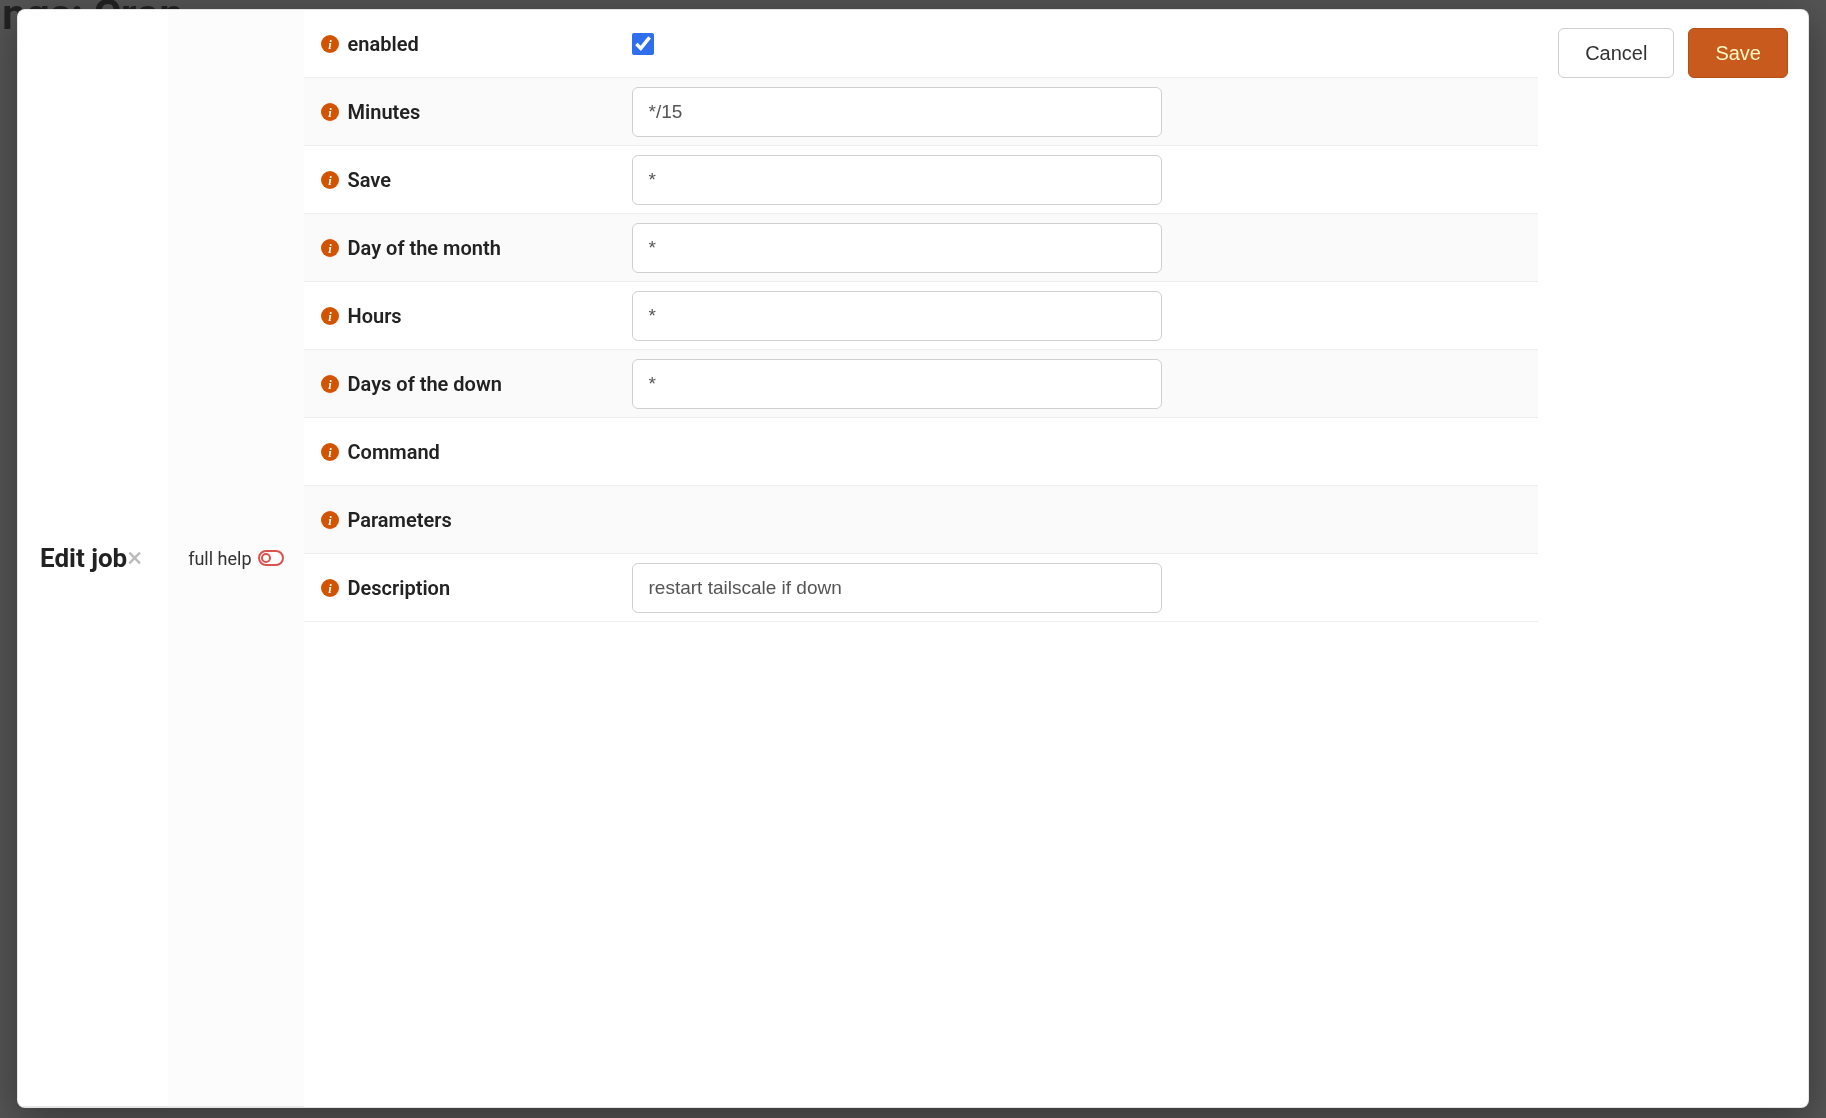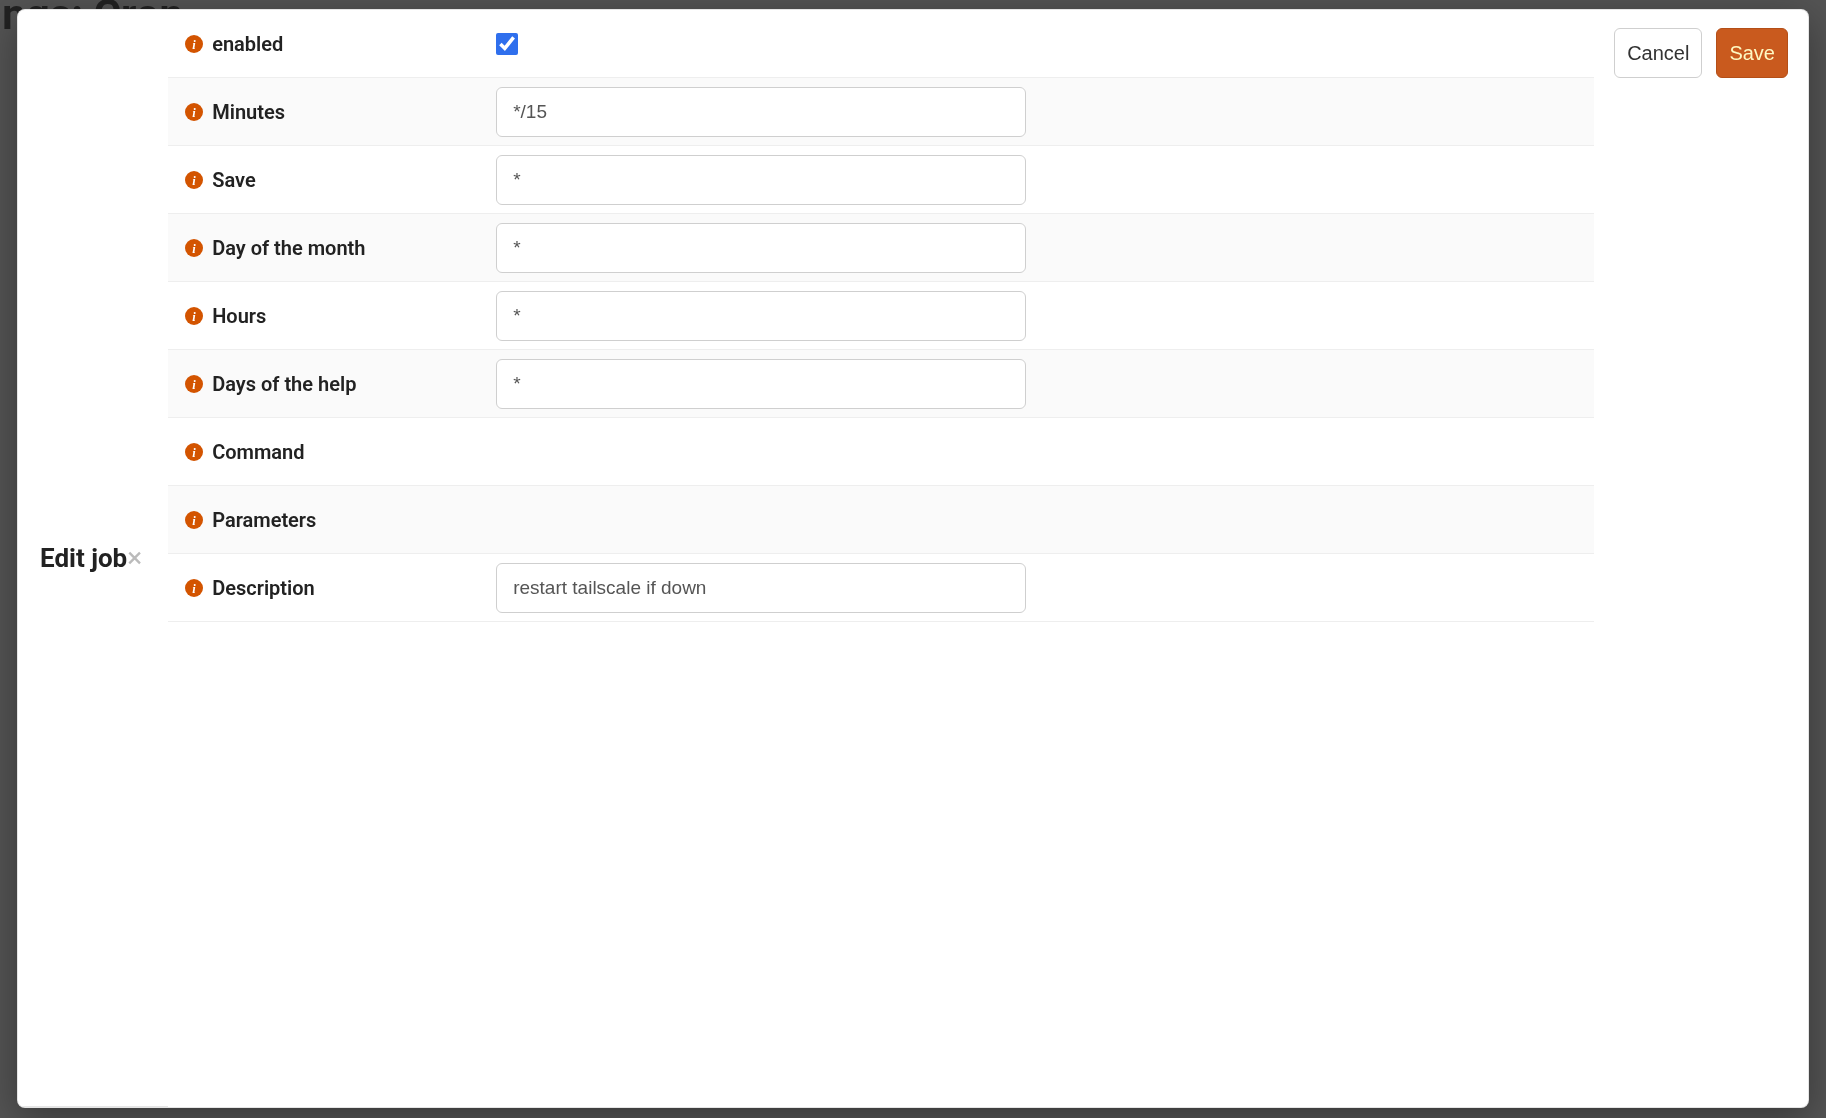--- a/index.html
+++ b/index.html
@@ -105,21 +105,21 @@
   }
   .sel-caret {
     position: absolute; right: 16px; top: 50%; transform: translateY(-50%);
     pointer-events: none; color: #555;
   }
   .modal-footer {
     display: flex; justify-content: flex-end; gap: 14px;
     padding: 18px 20px 22px;
   }
   .btn {
-    height: 50px; padding: 0 12px;
+    height: 50px; padding: 0 26px;
     border-radius: 6px; font-size: 20px; cursor: pointer;
     display: inline-flex; align-items: center; justify-content: center;
   }
   .btn-cancel {
     background: #fff; color: #333; border: 1px solid #cfcfcf;
   }
   .btn-save {
     background: #c95a1e; color: #fef9c3; border: 1px solid #b44f18;
   }
 </style>
@@ -130,20 +130,24 @@
   <div class="bg-page">ettings: Cron</div>
 </div>
 
 <div class="modal">
 
   <div class="modal-header">
     <div class="modal-title">Edit job</div>
     <div class="close-x">×</div>
   </div>
 
+  <div class="help-bar">
+    <span class="help-text">full help</span>
+    <span class="toggle-off"></span>
+  </div>
 
   <div class="form-rows">
 
     <div class="row">
       <div class="label-cell">
         <span class="info-icon">
           <svg viewBox="0 0 16 16">
               <circle cx="8" cy="8" r="8" fill="#d35400"></circle>
               <text x="8" y="12" text-anchor="middle" font-family="Georgia,serif" font-style="italic" font-weight="bold" font-size="11" fill="#fff">i</text>
             </svg>
@@ -216,21 +220,21 @@
     </div>
 
     <div class="row">
       <div class="label-cell">
         <span class="info-icon">
           <svg viewBox="0 0 16 16">
               <circle cx="8" cy="8" r="8" fill="#d35400"></circle>
               <text x="8" y="12" text-anchor="middle" font-family="Georgia,serif" font-style="italic" font-weight="bold" font-size="11" fill="#fff">i</text>
             </svg>
         </span>
-        <span>Days of the help</span>
+        <span>Days of the down</span>
       </div>
       <div class="control-cell">
         <input class="txt" type="text" value="*" style="">
       </div>
     </div>
 
     <div class="row">
       <div class="label-cell">
         <span class="info-icon">
           <svg viewBox="0 0 16 16">

